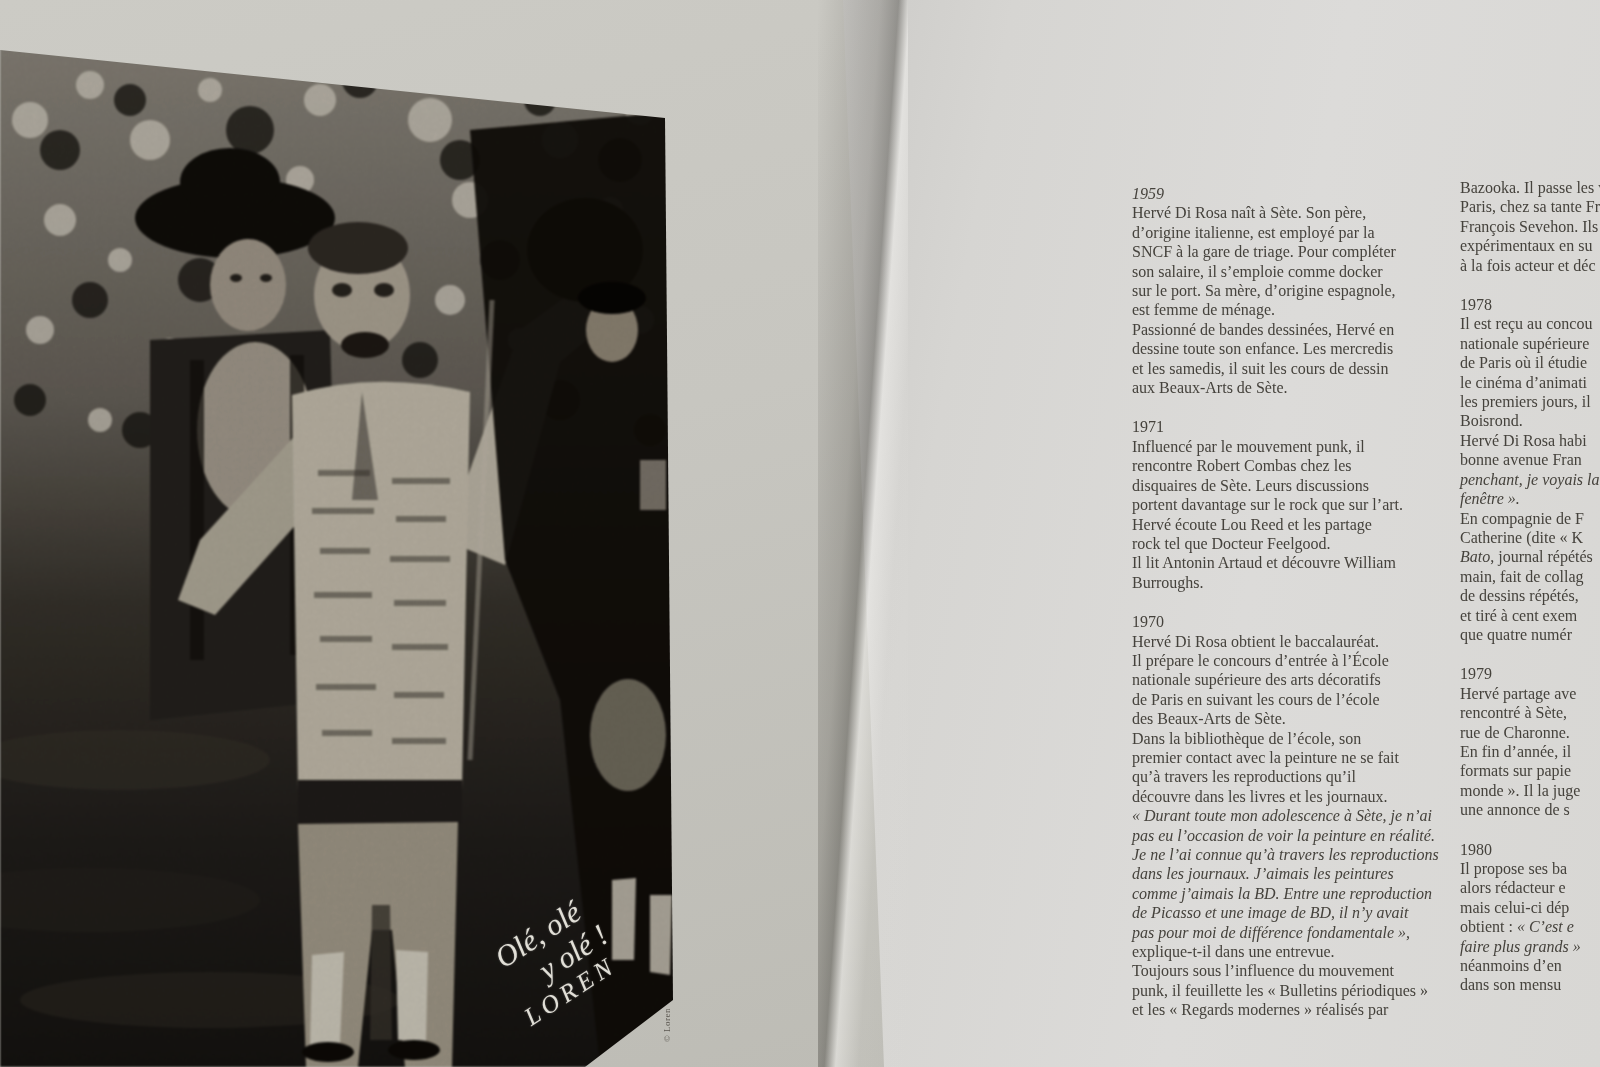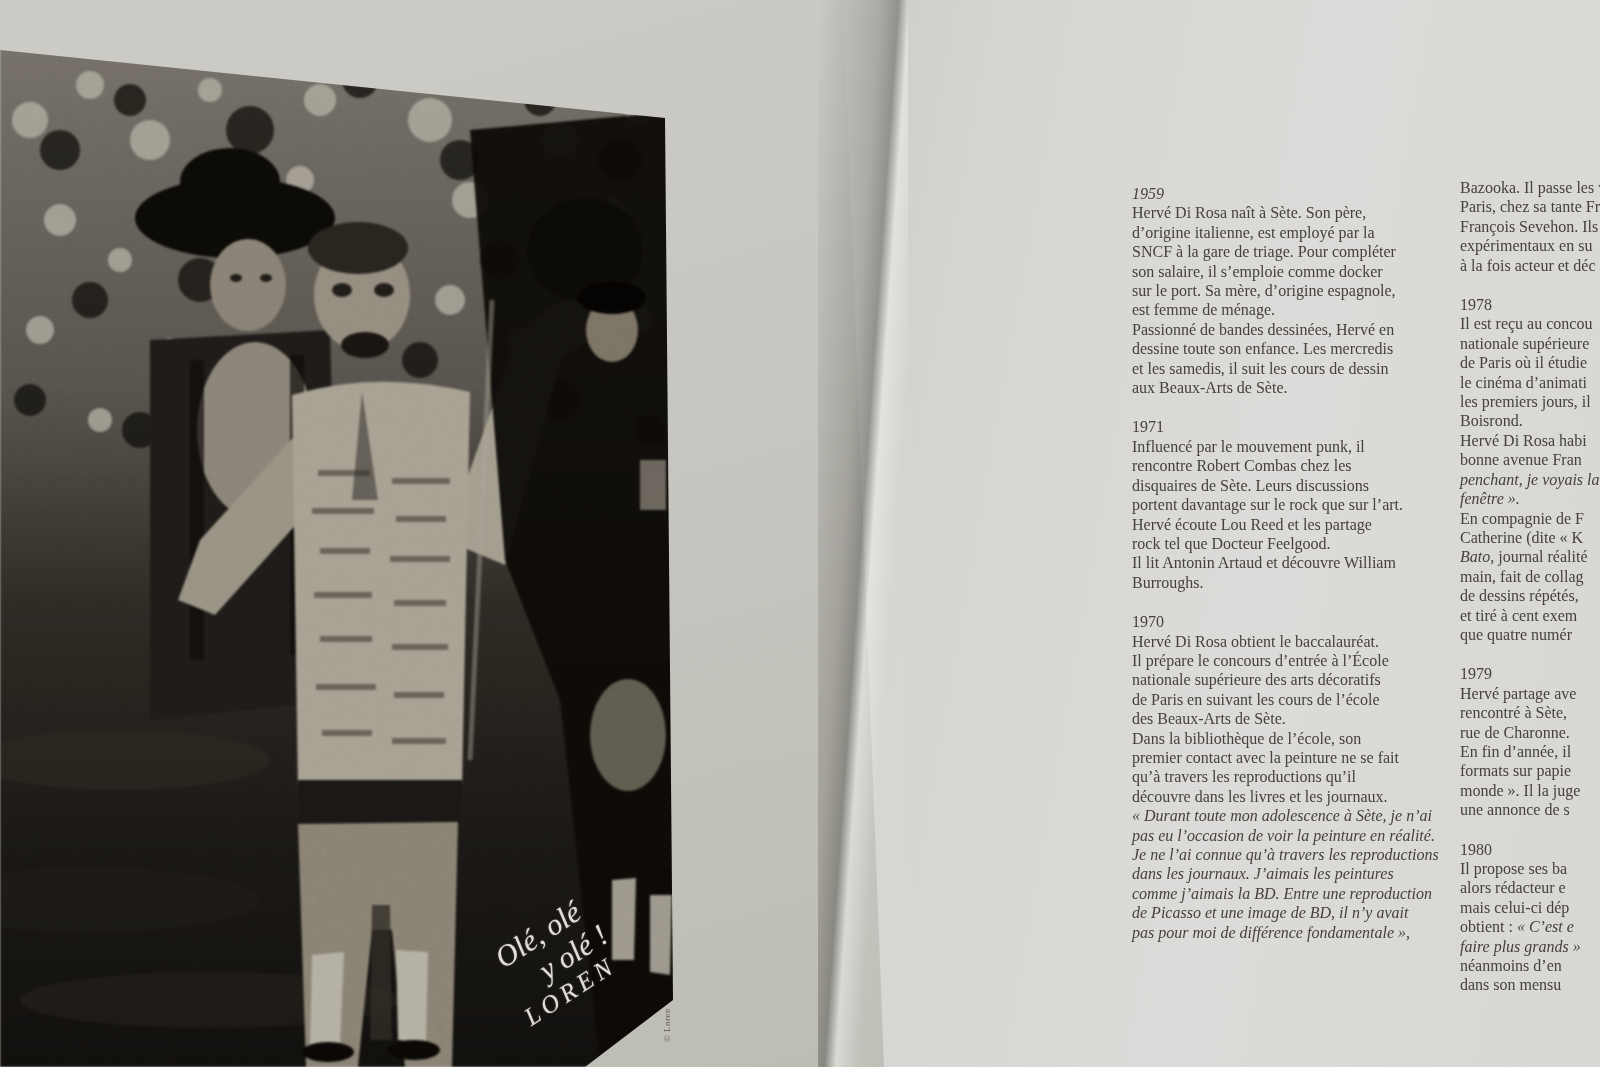--- a/index.html
+++ b/index.html
@@ -208,20 +208,24 @@
 premier contact avec la peinture ne se fait
 qu’à travers les reproductions qu’il
 découvre dans les livres et les journaux.</div>
     <div class="block italic">« Durant toute mon adolescence à Sète, je n’ai
 pas eu l’occasion de voir la peinture en réalité.
 Je ne l’ai connue qu’à travers les reproductions
 dans les journaux. J’aimais les peintures
 comme j’aimais la BD. Entre une reproduction
 de Picasso et une image de BD, il n’y avait
 pas pour moi de différence fondamentale »,</div>
+    <div class="block">explique-t-il dans une entrevue.
+Toujours sous l’influence du mouvement
+punk, il feuillette les « Bulletins périodiques »
+et les « Regards modernes » réalisés par</div>
   </div>
 
   <div class="col col-right">
     <div class="block">Bazooka. Il passe les v
 Paris, chez sa tante Fr
 François Sevehon. Ils
 expérimentaux en su
 à la fois acteur et déc</div>
     <div class="year">1978</div>
     <div class="block">Il est reçu au concou
@@ -229,21 +233,21 @@
 de Paris où il étudie
 le cinéma d’animati
 les premiers jours, il
 Boisrond.
 Hervé Di Rosa habi
 bonne avenue Fran</div>
     <div class="block italic">penchant, je voyais la
 fenêtre ».</div>
     <div class="block">En compagnie de F
 Catherine (dite « K</div>
-    <div class="line"><span class="italic">Bato</span><span>, journal réalité</span></div>
+    <div class="line"><span class="italic">Bato</span><span>, journal répétés</span></div>
     <div class="block">main, fait de collag
 de dessins répétés,
 et tiré à cent exem
 que quatre numér</div>
     <div class="year">1979</div>
     <div class="block">Hervé partage ave
 rencontré à Sète,
 rue de Charonne.
 En fin d’année, il
 formats sur papie

